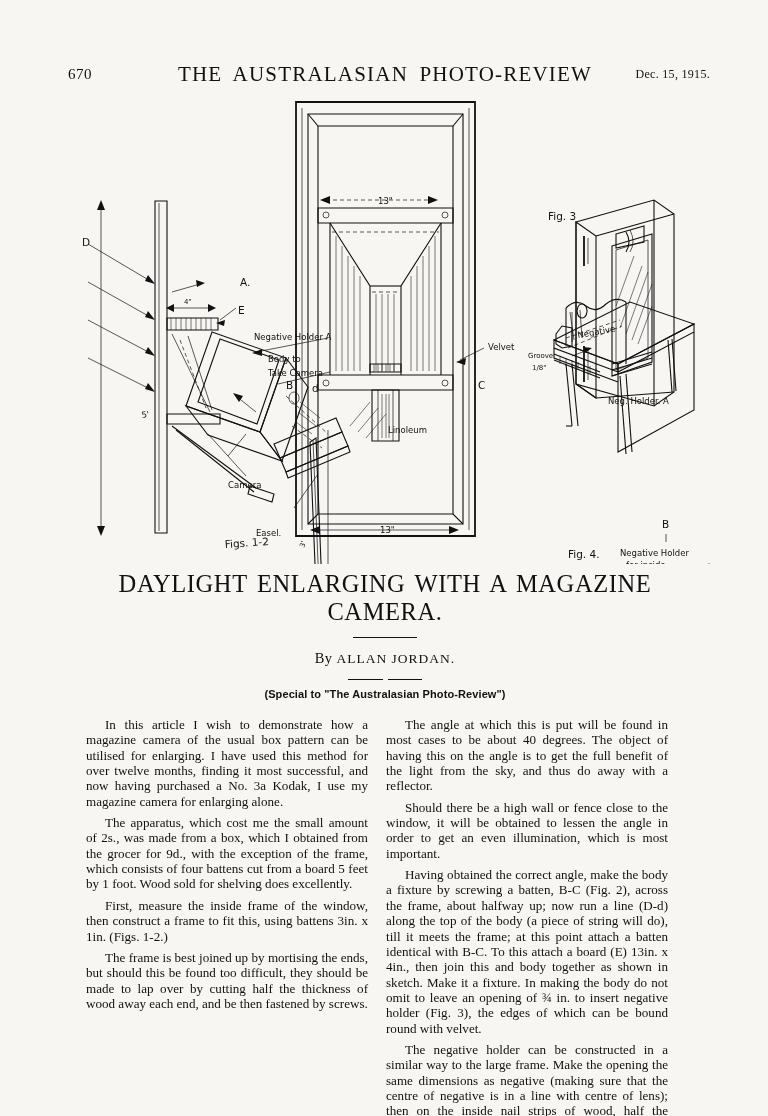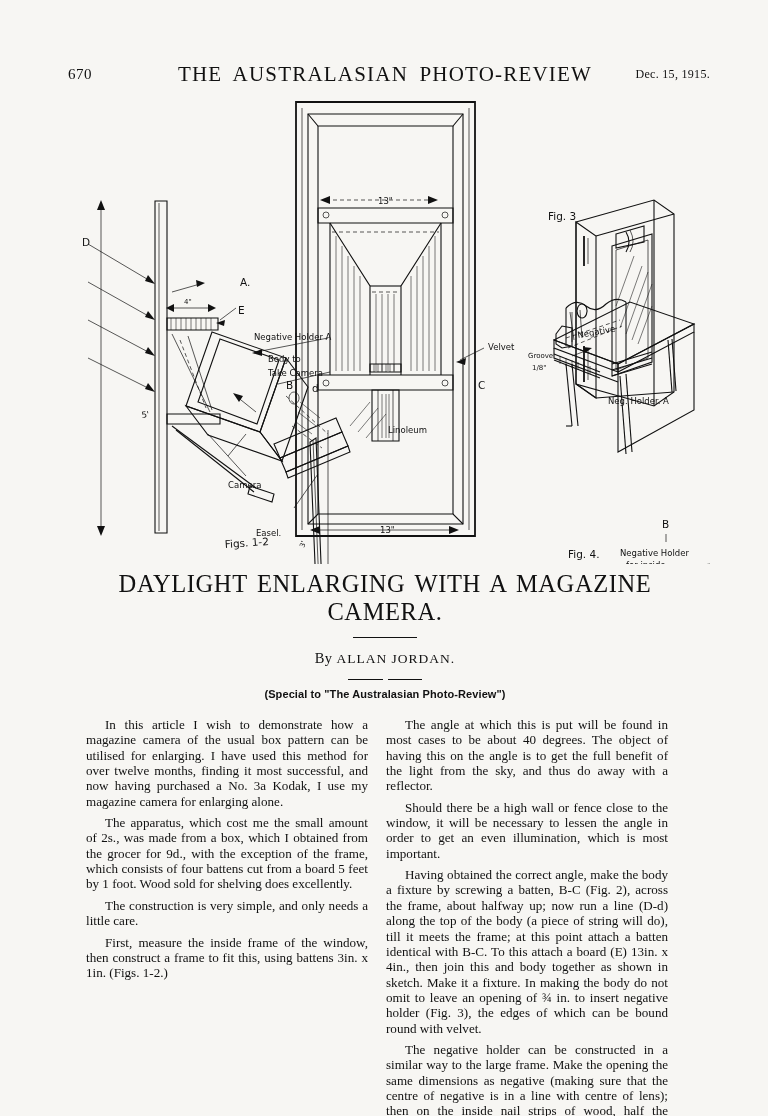--- a/index.html
+++ b/index.html
@@ -400,24 +400,24 @@
       <i></i>
       <i></i>
     </div>
     <p class="special">(Special to "The Australasian Photo-Review")</p>
   </div>
 
   <div class="body-cols">
     <div class="col left">
       <p>In this article I wish to demonstrate how a magazine camera of the usual box pattern can be utilised for enlarging. I have used this method for over twelve months, finding it most successful, and now having purchased a No. 3a Kodak, I use my magazine camera for enlarging alone.</p>
       <p>The apparatus, which cost me the small amount of 2s., was made from a box, which I obtained from the grocer for 9d., with the exception of the frame, which consists of four battens cut from a board 5 feet by 1 foot. Wood sold for shelving does excellently.</p>
-      <p>The construction is very simple, and only needs a little care.</p>
       <p>First, measure the inside frame of the window, then construct a frame to fit this, using battens 3in. x 1in. (Figs. 1-2.)</p>
+      <p>The frame is best joined up by mortising the ends, but should this be found too difficult, they should be made to lap over by cutting half the thickness of wood away each end, and be then fastened by screws.</p>
     </div>
     <div class="col right">
       <p>The angle at which this is put will be found in most cases to be about 40 degrees. The object of having this on the angle is to get the full benefit of the light from the sky, and thus do away with a reflector.</p>
-      <p>Should there be a high wall or fence close to the window, it will be necessary to lessen the angle in order to get an even illumination, which is most important.</p>
+      <p>Should there be a high wall or fence close to the window, it will be obtained to lessen the angle in order to get an even illumination, which is most important.</p>
       <p>Having obtained the correct angle, make the body a fixture by screwing a batten, B-C (Fig. 2), across the frame, about halfway up; now run a line (D-d) along the top of the body (a piece of string will do), till it meets the frame; at this point attach a batten identical with B-C. To this attach a board (E) 13in. x 4in., then join this and body together as shown in sketch. Make it a fixture. In making the body do not omit to leave an opening of ¾ in. to insert negative holder (Fig. 3), the edges of which can be bound round with velvet.</p>
       <p>The negative holder can be constructed in a similar way to the large frame. Make the opening the same dimensions as negative (making sure that the centre of negative is in a line with centre of lens); then on the inside nail strips of wood, half the thickness of the frame all round. This</p>
     </div>
   </div>
 
 </div>
 
 </body></html>

